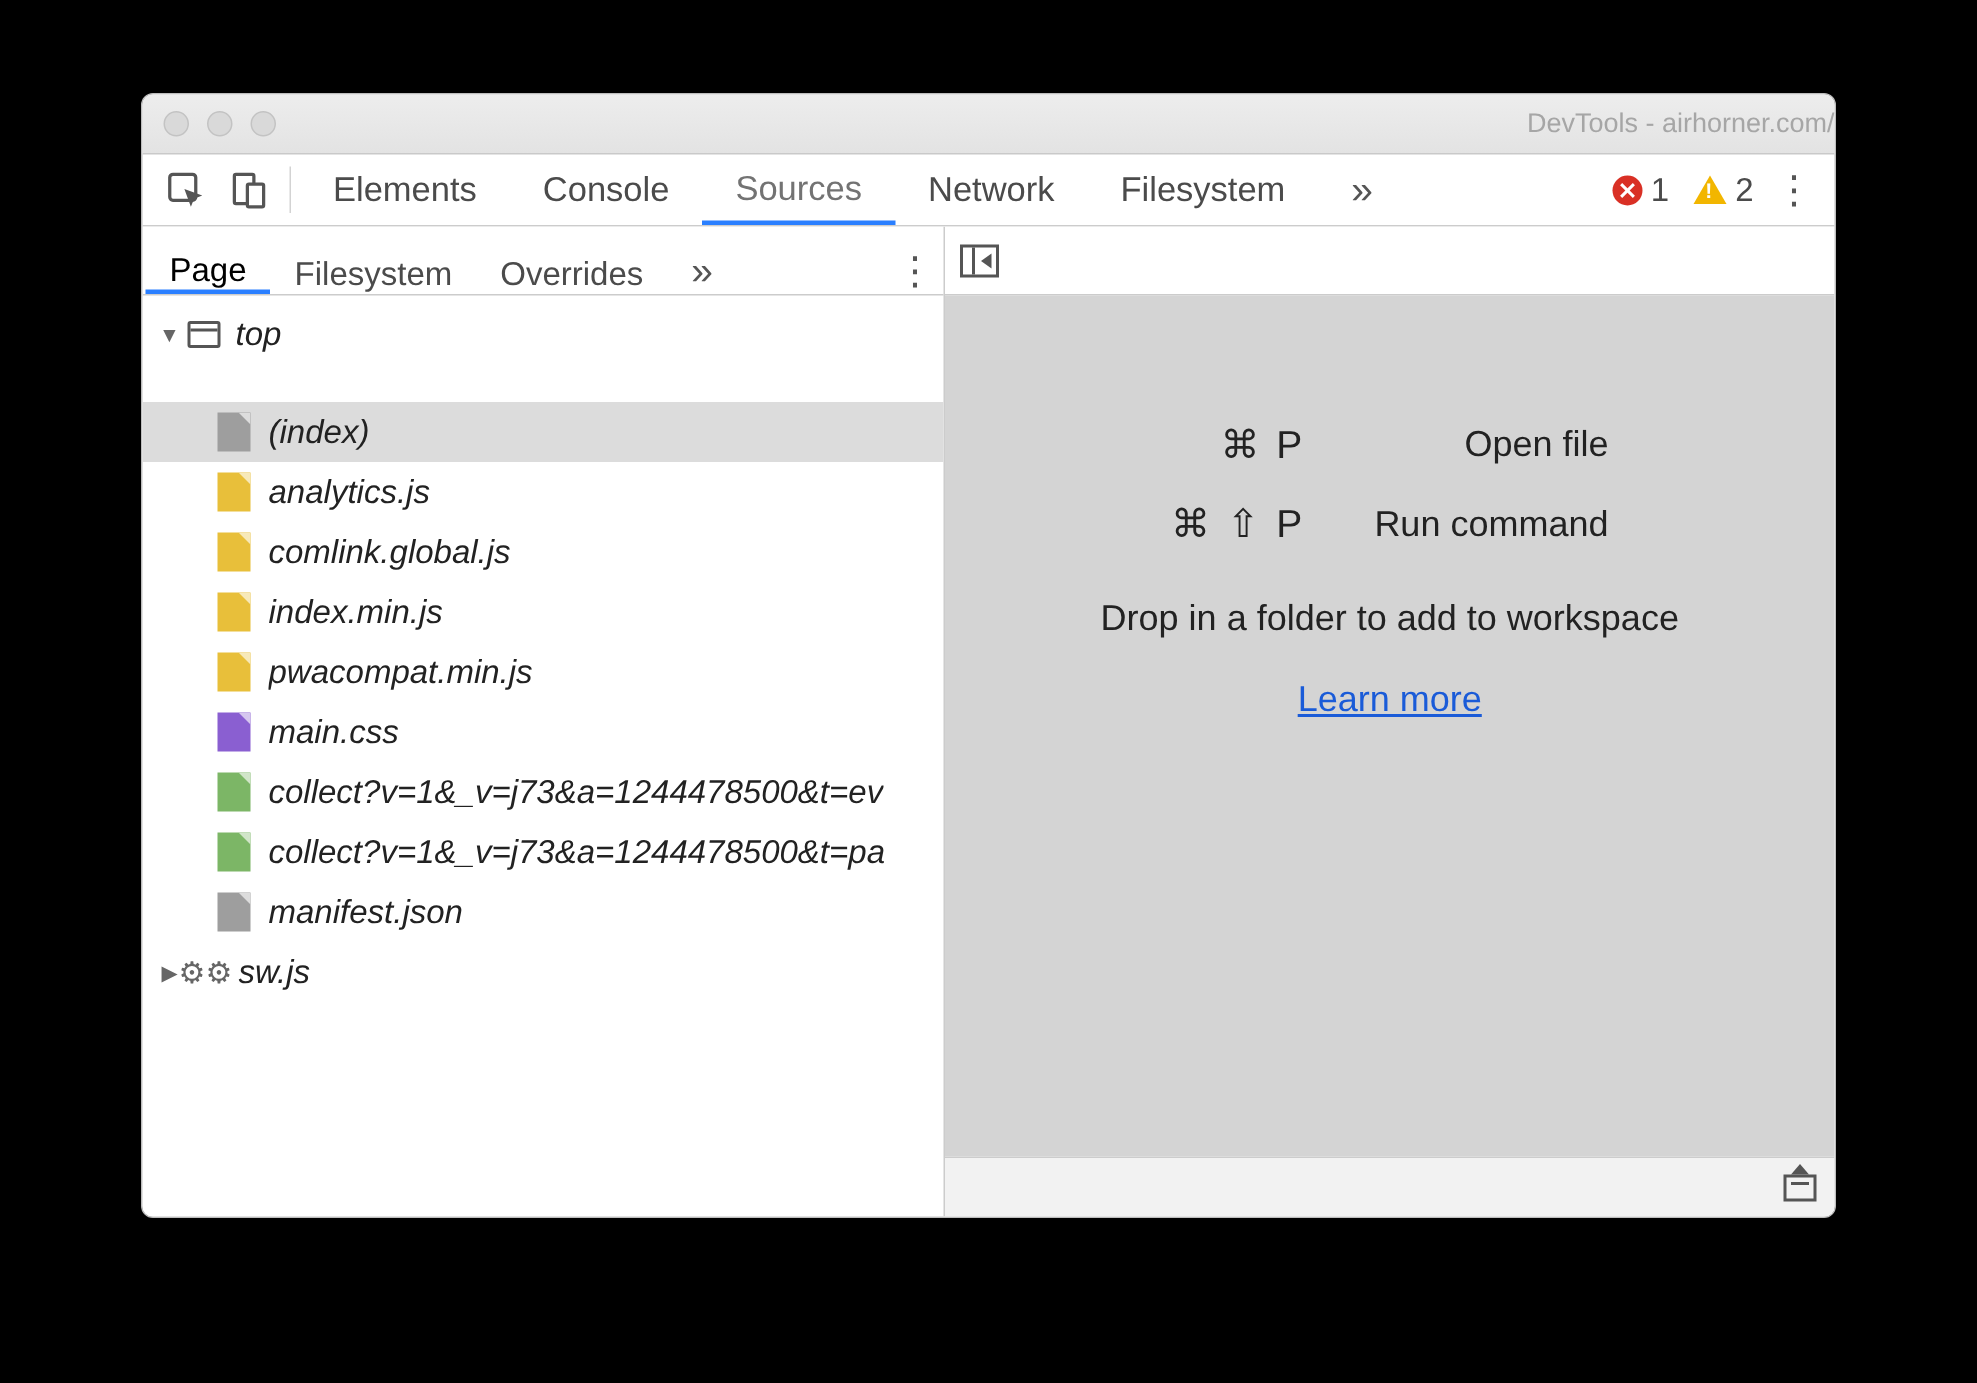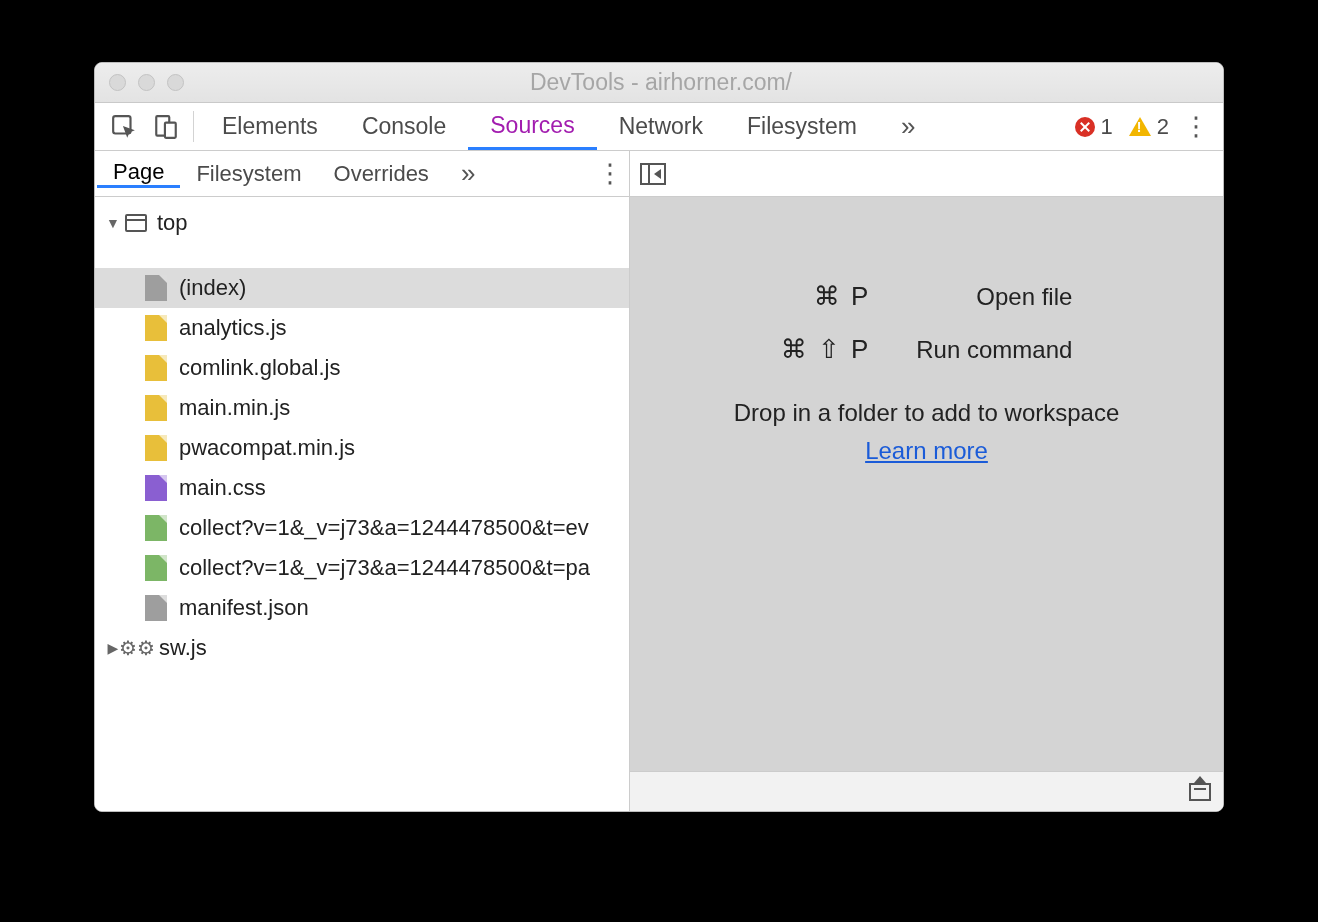--- a/index.html
+++ b/index.html
@@ -30,59 +30,59 @@
     background: linear-gradient(#ededed,#e3e3e3);
     border-bottom: 1px solid #c9c9c9;
     display: flex;
     align-items: center;
     padding: 0 14px;
     position: relative;
   }
   .traffic { display: flex; gap: 12px; }
   .tl-dot { width: 17px; height: 17px; border-radius: 50%; background: #d9d9d9; border: 1px solid #c3c3c3; }
   .title {
-    position: absolute; left: 4px; right: 0; text-align: center;
-    font-size: 23px; color: #a6a6a6; pointer-events: none;
+    position: absolute; left: 4px; right: 0; text-align: right;
+    font-size: 18px; color: #a6a6a6; pointer-events: none;
   }
   
   .maintabs {
     height: 48px;
     border-bottom: 1px solid #ccc;
     display: flex;
     align-items: stretch;
     padding: 0 8px;
     font-size: 23px;
     color: #4b4b4b;
   }
   .maintabs .iconbtn {
     display: flex; align-items: center; justify-content: center;
     width: 42px; color: #555;
   }
   .divider { width: 1px; background: #d3d3d3; margin: 8px 6px; }
   .mtab { display: flex; align-items: center; padding: 0 22px; cursor: default; }
-  .mtab.active { color: #a21caf; border-bottom: 3px solid #2a7fff; }
+  .mtab.active { color: #737373; border-bottom: 3px solid #2a7fff; }
   .spacer { flex: 1; }
   .errblock { display: flex; align-items: center; gap: 6px; font-size: 22px; padding: 0 8px; }
   .erricon { width: 20px; height: 20px; border-radius: 50%; background: #d93025; position: relative; }
   .erricon::before, .erricon::after {
     content:""; position:absolute; left:50%; top:50%; width:12px; height:2px; background:#fff; transform-origin:center;
   }
   .erricon::before { transform: translate(-50%,-50%) rotate(45deg);}
   .erricon::after  { transform: translate(-50%,-50%) rotate(-45deg);}
   .warnicon {
     width: 0; height: 0; border-left: 11px solid transparent; border-right: 11px solid transparent;
     border-bottom: 19px solid #f2b600; position: relative; margin-left: 10px;
   }
   .warnicon::after { content:"!"; position:absolute; left:-3px; top:2px; color:#fff; font-size:14px; font-weight:bold;}
   .kebab { width: 38px; display:flex; align-items:center; justify-content:center; font-size: 26px; color:#555;}
   
   .content { flex:1; display:flex; overflow:hidden; }
   .leftpane { width: 535px; border-right: 1px solid #ccc; display:flex; flex-direction:column; background:#fff;}
   .subtabs {
-    height: 46px; border-bottom: 1px solid #ccc; display:flex; align-items:center;
+    height: 46px; border-bottom: 1px solid #ccc; display:flex; align-items:flex-end;
     font-size: 22px; color:#4b4b4b; padding-left: 2px;
   }
   .stab { display:flex; align-items:center; padding: 0 16px; }
   .stab.active { color:#000; border-bottom: 3px solid #2a7fff; }
   .subtabs .kebab { margin-left:auto; }
   
   .tree { flex:1; overflow:hidden; font-size: 22px; color:#222; padding-top: 6px; }
   .row { display:flex; align-items:center; height:40px; white-space:nowrap; overflow:hidden; padding-right:4px;}
   .row.toprow { padding-left: 10px; }
   .row.child { padding-left: 50px; }
@@ -97,39 +97,39 @@
   }
   .ic-gray { background:#9e9e9e; }
   .ic-yellow { background:#e8bf3a; }
   .ic-purple { background:#8a5fd1; }
   .ic-green  { background:#7cb666; }
   .frameicon {
     width:22px; height:18px; border:2px solid #555; border-radius:2px; margin-right:10px; position:relative;
   }
   .frameicon::before{content:"";position:absolute;left:0;right:0;top:3px;height:2px;background:#555;}
   .gears { width:24px; height:22px; margin-right:10px; display:flex; align-items:center; justify-content:center; color:#666; font-size:20px;}
-  .label { overflow:hidden; text-overflow: clip; }
+  .label { overflow:hidden; text-overflow: clip; font-style: italic; }
   
   .rightpane { flex:1; display:flex; flex-direction:column; background:#fff;}
   .righthead {
     height:46px; border-bottom:1px solid #ccc; display:flex; align-items:center; padding:0 10px;
   }
   .collapsebtn {
     width:26px; height:22px; border:2px solid #555; position:relative;
   }
   .collapsebtn::before{content:"";position:absolute;left:6px;top:0;bottom:0;width:2px;background:#555;}
   .collapsebtn::after{
     content:""; position:absolute; left:12px; top:50%; transform:translateY(-50%);
     border-top:5px solid transparent;border-bottom:5px solid transparent;border-right:7px solid #555;
   }
   .rightbody { flex:1; background:#d4d4d4; display:flex; flex-direction:column; align-items:center; padding-top:84px; font-size:24px; color:#222;}
   .hintgrid { display:grid; grid-template-columns: auto auto; column-gap: 46px; row-gap: 22px; align-items:center; margin-bottom:34px;}
   .keys { text-align:right; font-size:26px; letter-spacing:2px; color:#222;}
   .hintlabel { text-align:right; }
-  .droptext { margin-bottom:10px; }
+  .droptext { margin-bottom:26px; }
   .learn { color:#1a5bd8; }
   .rightfoot { height:40px; border-top:1px solid #ccc; background:#f2f2f2; display:flex; justify-content:flex-end; align-items:center; padding:0 12px;}
   .drawerbtn { width:22px; height:18px; border:2px solid #555; position:relative;}
   .drawerbtn::before{content:"";position:absolute;left:3px;right:3px;top:3px;height:2px;background:#555;}
   .drawerbtn::after{content:"";position:absolute;left:50%;top:-9px;transform:translateX(-50%);
     border-left:6px solid transparent;border-right:6px solid transparent;border-bottom:7px solid #555;}
   .chev-right{display:inline-block;font-size:26px;color:#555;}
   svg.inspect{width:26px;height:26px;}
 </style>
 </head>
@@ -224,21 +224,21 @@
         <div class="row child">
           <span class="ficon ic-yellow"></span>
           <span class="label">analytics.js</span>
         </div>
         <div class="row child">
           <span class="ficon ic-yellow"></span>
           <span class="label">comlink.global.js</span>
         </div>
         <div class="row child">
           <span class="ficon ic-yellow"></span>
-          <span class="label">main.min.js</span>
+          <span class="label">index.min.js</span>
         </div>
         <div class="row child">
           <span class="ficon ic-yellow"></span>
           <span class="label">pwacompat.min.js</span>
         </div>
         <div class="row child">
           <span class="ficon ic-purple"></span>
           <span class="label">main.css</span>
         </div>
         <div class="row child">

